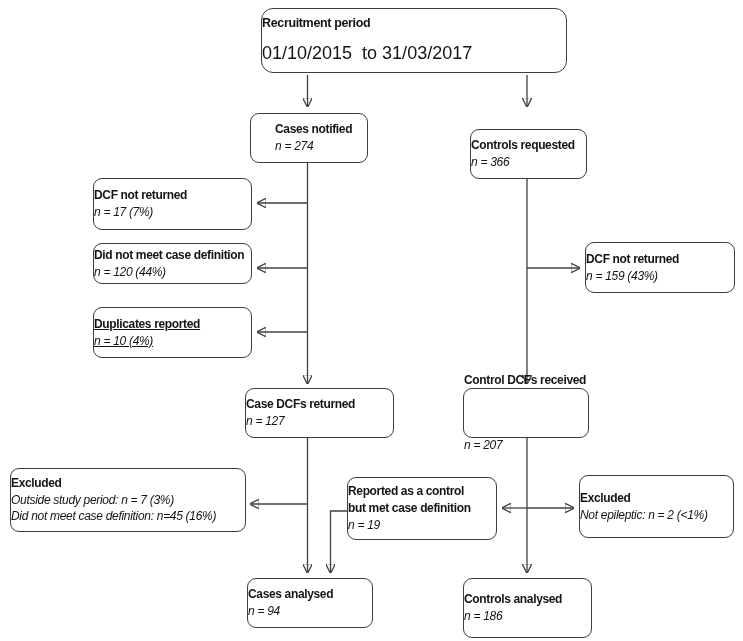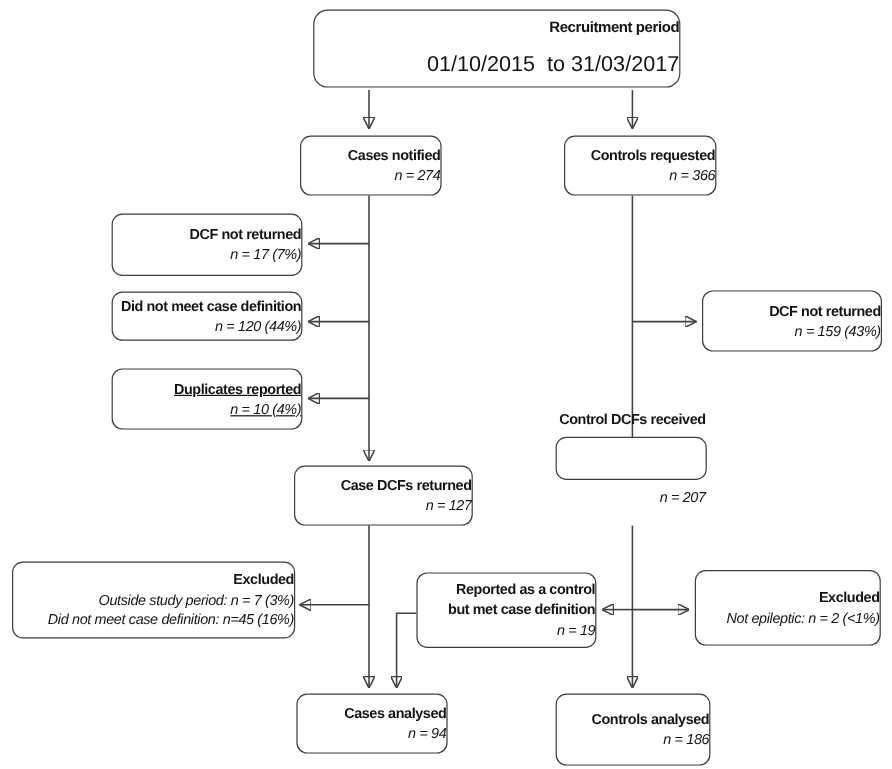--- a/index.html
+++ b/index.html
@@ -18,21 +18,21 @@
   }
   .connectors{position:absolute;left:0;top:0;width:743px;height:641px;}
   .connectors path{stroke:var(--line);stroke-width:1.3;fill:none;}
   .box{
     position:absolute;
     box-sizing:border-box;
     border:1.5px solid var(--border);
     border-radius:9px;
     background:var(--background);
     display:flex;flex-direction:column;
-    align-items:flex-end;justify-content:center;
+    align-items:flex-start;justify-content:center;
     text-align:center;
     color:var(--text);
     line-height:1.4;
   }
   .box .t{font-weight:bold;font-size:12px;letter-spacing:-0.35px;white-space:pre;}
   .box .n{font-style:italic;font-size:12px;letter-spacing:-0.3px;white-space:pre;}
   .box .d{font-size:18px;white-space:pre;}
   .box-recruitment{border-radius:12px;gap:8px;}
   .box-recruitment .t{font-size:12.5px;}
 </style>
@@ -66,21 +66,21 @@
   <div class="box box-recruitment" style="left:261px;top:8px;width:306px;height:65px;">
     <div class="t">Recruitment period</div>
     <div class="d">01/10/2015  to 31/03/2017</div>
   </div>
 
   <div class="box" style="left:250px;top:113px;width:118px;height:50px;padding-left:24px;">
     <div class="t">Cases notified</div>
     <div class="n">n = 274</div>
   </div>
 
-  <div class="box" style="left:470px;top:113px;width:127px;height:50px;">
+  <div class="box" style="left:470px;top:129px;width:117px;height:50px;">
     <div class="t">Controls requested</div>
     <div class="n">n = 366</div>
   </div>
 
   <div class="box" style="left:93px;top:178px;width:159px;height:52px;">
     <div class="t">DCF not returned</div>
     <div class="n">n = 17 (7%)</div>
   </div>
 
   <div class="box" style="left:93px;top:243px;width:159px;height:41px;">
@@ -96,21 +96,21 @@
   <div class="box" style="left:585px;top:242px;width:150px;height:51px;">
     <div class="t">DCF not returned</div>
     <div class="n">n = 159 (43%)</div>
   </div>
 
   <div class="box" style="left:245px;top:388px;width:149px;height:50px;">
     <div class="t">Case DCFs returned</div>
     <div class="n">n = 127</div>
   </div>
 
-  <div class="box" style="left:463px;top:364px;width:126px;height:36px;gap:48px;">
+  <div class="box" style="left:463px;top:388px;width:126px;height:50px;gap:48px;">
     <div class="t">Control DCFs received</div>
     <div class="n">n = 207</div>
   </div>
 
   <div class="box" style="left:10px;top:468px;width:236px;height:64px;">
     <div class="t">Excluded</div>
     <div class="n">Outside study period: n = 7 (3%)</div>
     <div class="n">Did not meet case definition: n=45 (16%)</div>
   </div>
 

